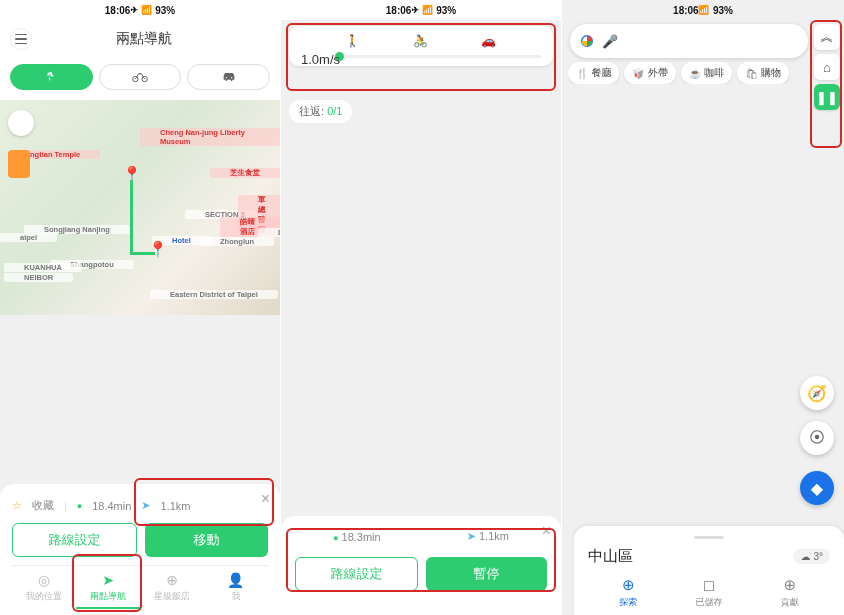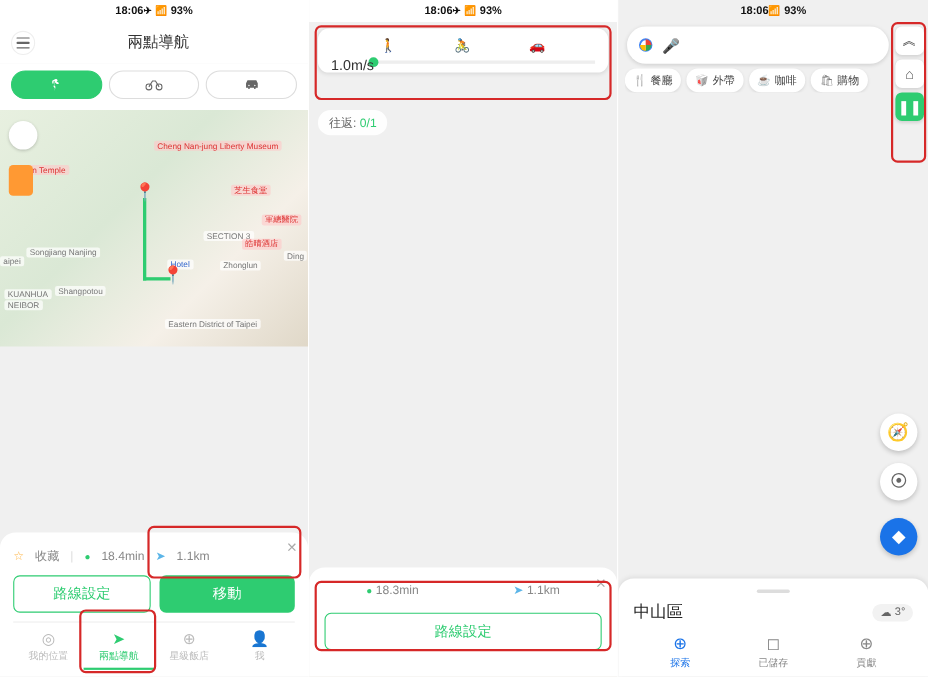--- a/index.html
+++ b/index.html
@@ -26,21 +26,21 @@
 .dot.orange { background: #ff9933; }
 .input-text { font-size: 11px; color: #666; flex: 1; overflow: hidden; text-overflow: ellipsis; white-space: nowrap; }
 .input-text.dark { color: #333; }
 .swap-icon { position: absolute; right: 10px; top: 30px; color: #999; font-size: 14px; }
 
 .s1-modes { background: #fff; padding: 6px 10px 10px; display: flex; gap: 6px; }
 .mode-btn { flex: 1; height: 26px; border-radius: 13px; display: flex; align-items: center; justify-content: center; font-size: 13px; border: 1px solid #ddd; background: #fff; color: #555; }
 .mode-btn.active { background: #2ecc71; border-color: #2ecc71; color: #fff; }
 
 .s1-map { height: 215px; background: linear-gradient(135deg,#e8f0e0 0%,#dae8d5 40%,#f5f0e8 70%,#e0d8c8 100%); position: relative; font-size: 8px; color: #888; }
-.mlabel { position: absolute; font-size: 7.5px; color: #777; background: rgba(255,255,255,0.7); padding: 0 3px; border-radius: 2px; }
+.mlabel { position: absolute; font-size: 7.5px; color: #777; background: rgba(255,255,255,0.7); padding: 0 20px; border-radius: 2px; font-weight: bold; }
 .mlabel.red { color: #d33; background: rgba(255,200,200,0.6); }
 .pin { position: absolute; font-size: 16px; }
 .pin.green { color: #2ecc71; }
 .pin.orange { color: #ff9933; }
 .route-line { position: absolute; background: #2ecc71; }
 
 .s1-sheet { position: absolute; bottom: 0; left: 0; right: 0; background: #fff; border-radius: 14px 14px 0 0; padding: 8px 12px 6px; }
 .sheet-close { position: absolute; top: 6px; right: 10px; color: #aaa; font-size: 16px; }
 .sheet-row { display: flex; align-items: center; gap: 10px; font-size: 11px; color: #888; padding: 6px 0; }
 .sheet-row .star { color: #ffb84d; }
@@ -93,21 +93,21 @@
 .s3-road { position: absolute; background: #fff; font-size: 8px; color: #999; }
 .s3-roadlabel { position: absolute; font-size: 8px; color: #888; }
 .s3-poi { position: absolute; font-size: 8px; color: #d48; }
 .s3-poi .pdot { width: 14px; height: 14px; border-radius: 50%; background: #e77; display: inline-flex; align-items: center; justify-content: center; color: #fff; font-size: 8px; }
 .s3-bluedot { position: absolute; width: 12px; height: 12px; border-radius: 50%; background: #4285f4; border: 2px solid #fff; box-shadow: 0 0 0 6px rgba(66,133,244,0.2); }
 
 .s3-fab { position: absolute; width: 34px; height: 34px; border-radius: 50%; display: flex; align-items: center; justify-content: center; box-shadow: 0 2px 5px rgba(0,0,0,0.2); }
 .s3-fab.white { background: #fff; color: #666; }
 .s3-fab.blue { background: #1a73e8; color: #fff; font-size: 16px; }
 
-.s3-bottom { position: absolute; bottom: 0; left: 0; right: 0; background: #fff; border-radius: 14px 14px 0 0; padding: 10px 14px 6px; box-shadow: 0 -1px 5px rgba(0,0,0,0.08); }
+.s3-bottom { position: absolute; bottom: 0; left: 12px; right: 0; background: #fff; border-radius: 14px 14px 0 0; padding: 10px 14px 6px; box-shadow: 0 -1px 5px rgba(0,0,0,0.08); }
 .s3-handle { width: 30px; height: 3px; background: #ddd; border-radius: 2px; margin: 0 auto 8px; }
 .s3-loc { display: flex; justify-content: space-between; align-items: center; }
 .s3-loc h3 { font-size: 15px; color: #222; font-weight: 500; }
 .s3-weather { display: flex; align-items: center; gap: 3px; font-size: 10px; color: #666; background: #f2f2f2; border-radius: 10px; padding: 2px 7px; }
 .s3-tabbar { display: flex; margin-top: 10px; }
 .s3-tab { flex: 1; display: flex; flex-direction: column; align-items: center; gap: 2px; font-size: 9px; color: #888; }
 .s3-tab.active { color: #1a73e8; }
 .s3-tab .ti { font-size: 15px; }
 
 
@@ -256,20 +256,21 @@
     <span class="gv">0/1</span>
   </div>
   <div class="s2-sheet">
     <span class="sheet-close">×</span>
     <div class="sheet-row" style="justify-content:space-around;padding:2px 0 10px">
       <span><span class="gdot">●</span> <span>18.3min</span></span>
       <span><span class="nav">➤</span> <span>1.1km</span></span>
     </div>
     <div class="sheet-buttons">
       <div class="btn outline">路線設定</div>
+      <div class="btn solid">暫停</div>
     </div>
   </div>
   <div class="redbox" style="top:23px;left:5px;width:270px;height:68px"></div>
   <div class="redbox" style="top:528px;left:5px;width:270px;height:64px"></div>
 </div>
 
 <div class="screen">
   <div class="statusbar" style="background:transparent;position:absolute;top:0;left:0;right:0;z-index:5">
     <span>18:06</span>
     <span class="right">

